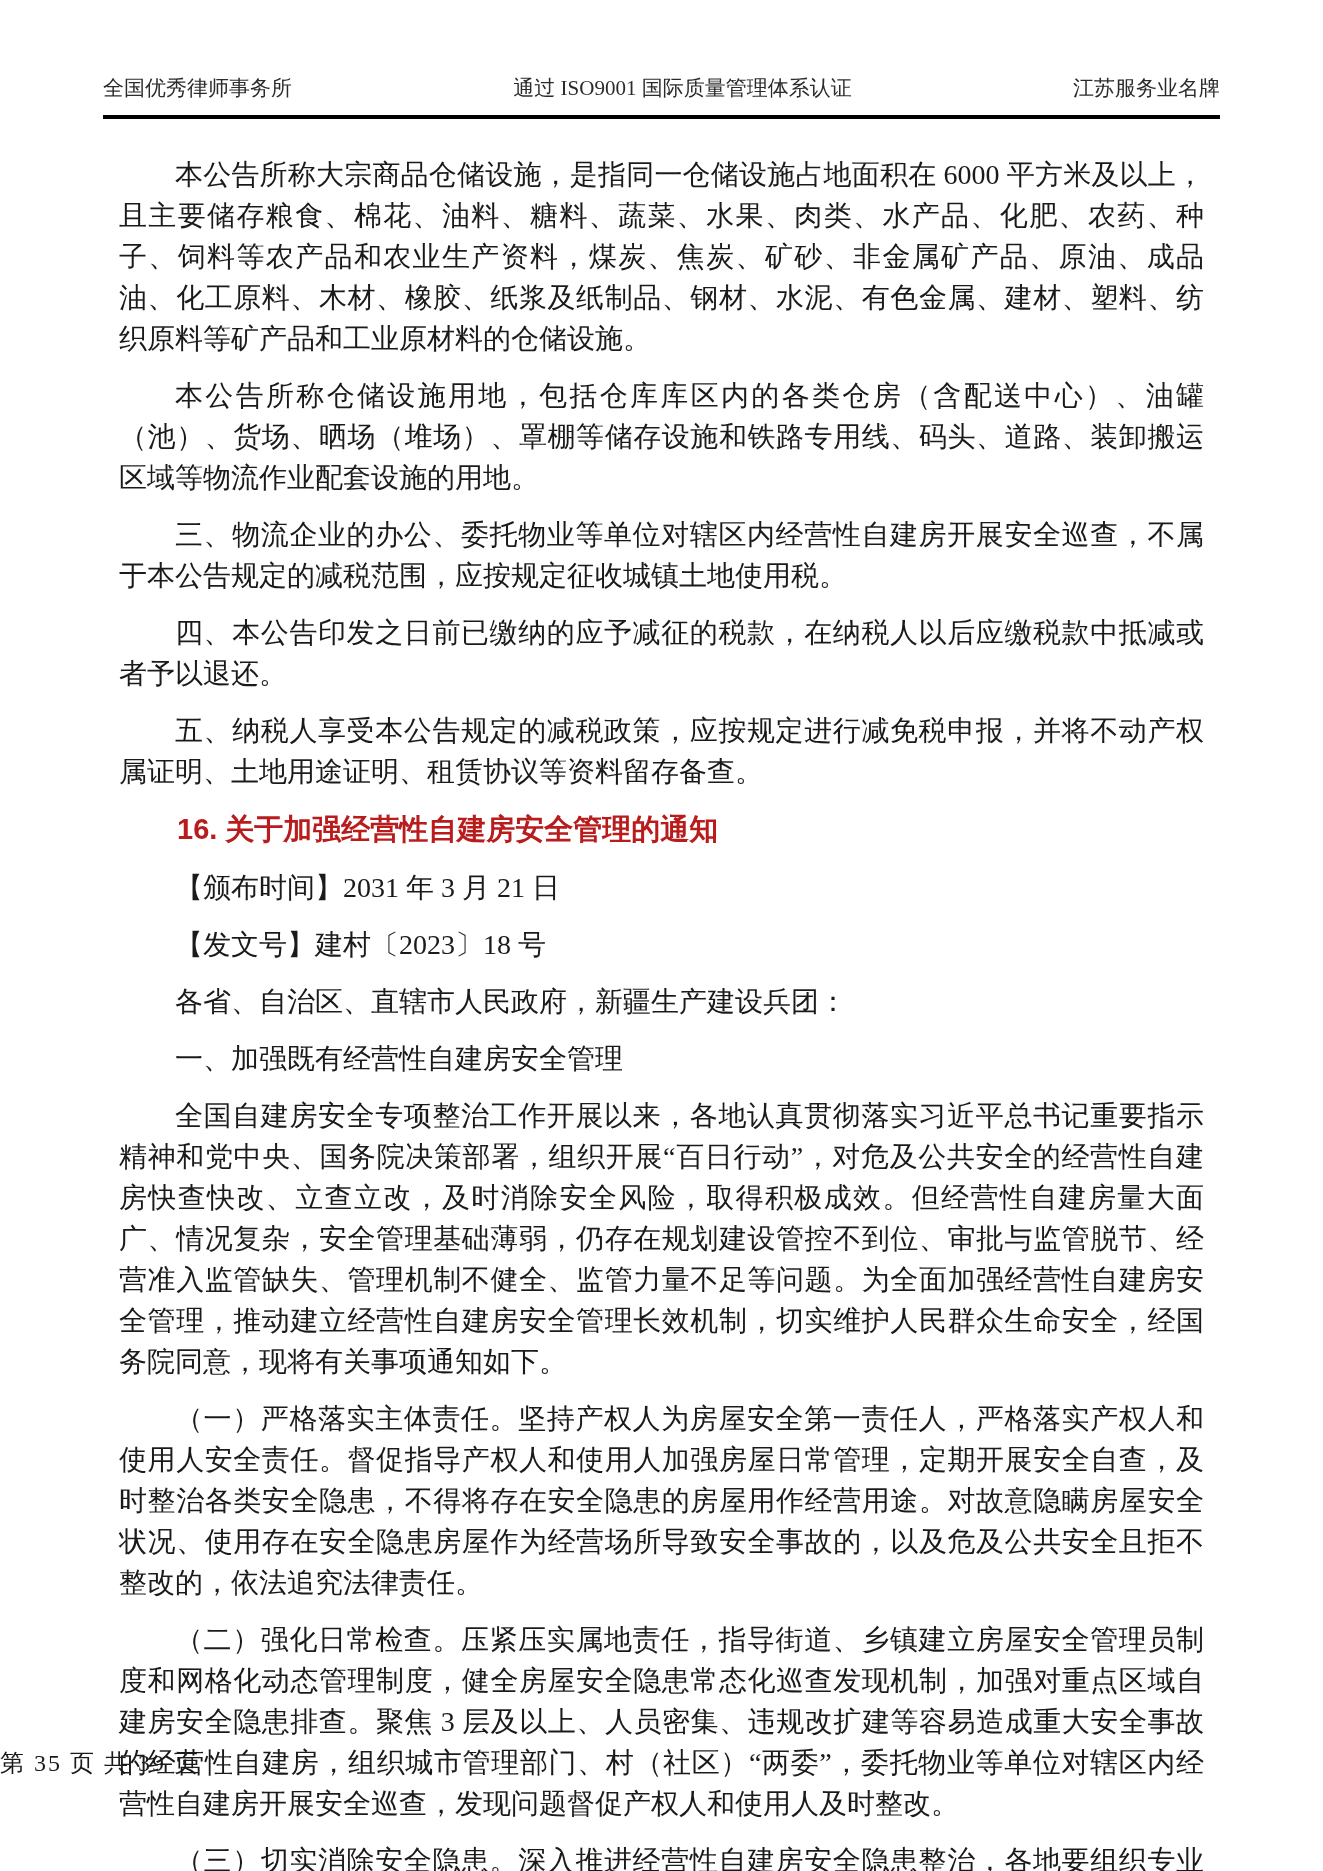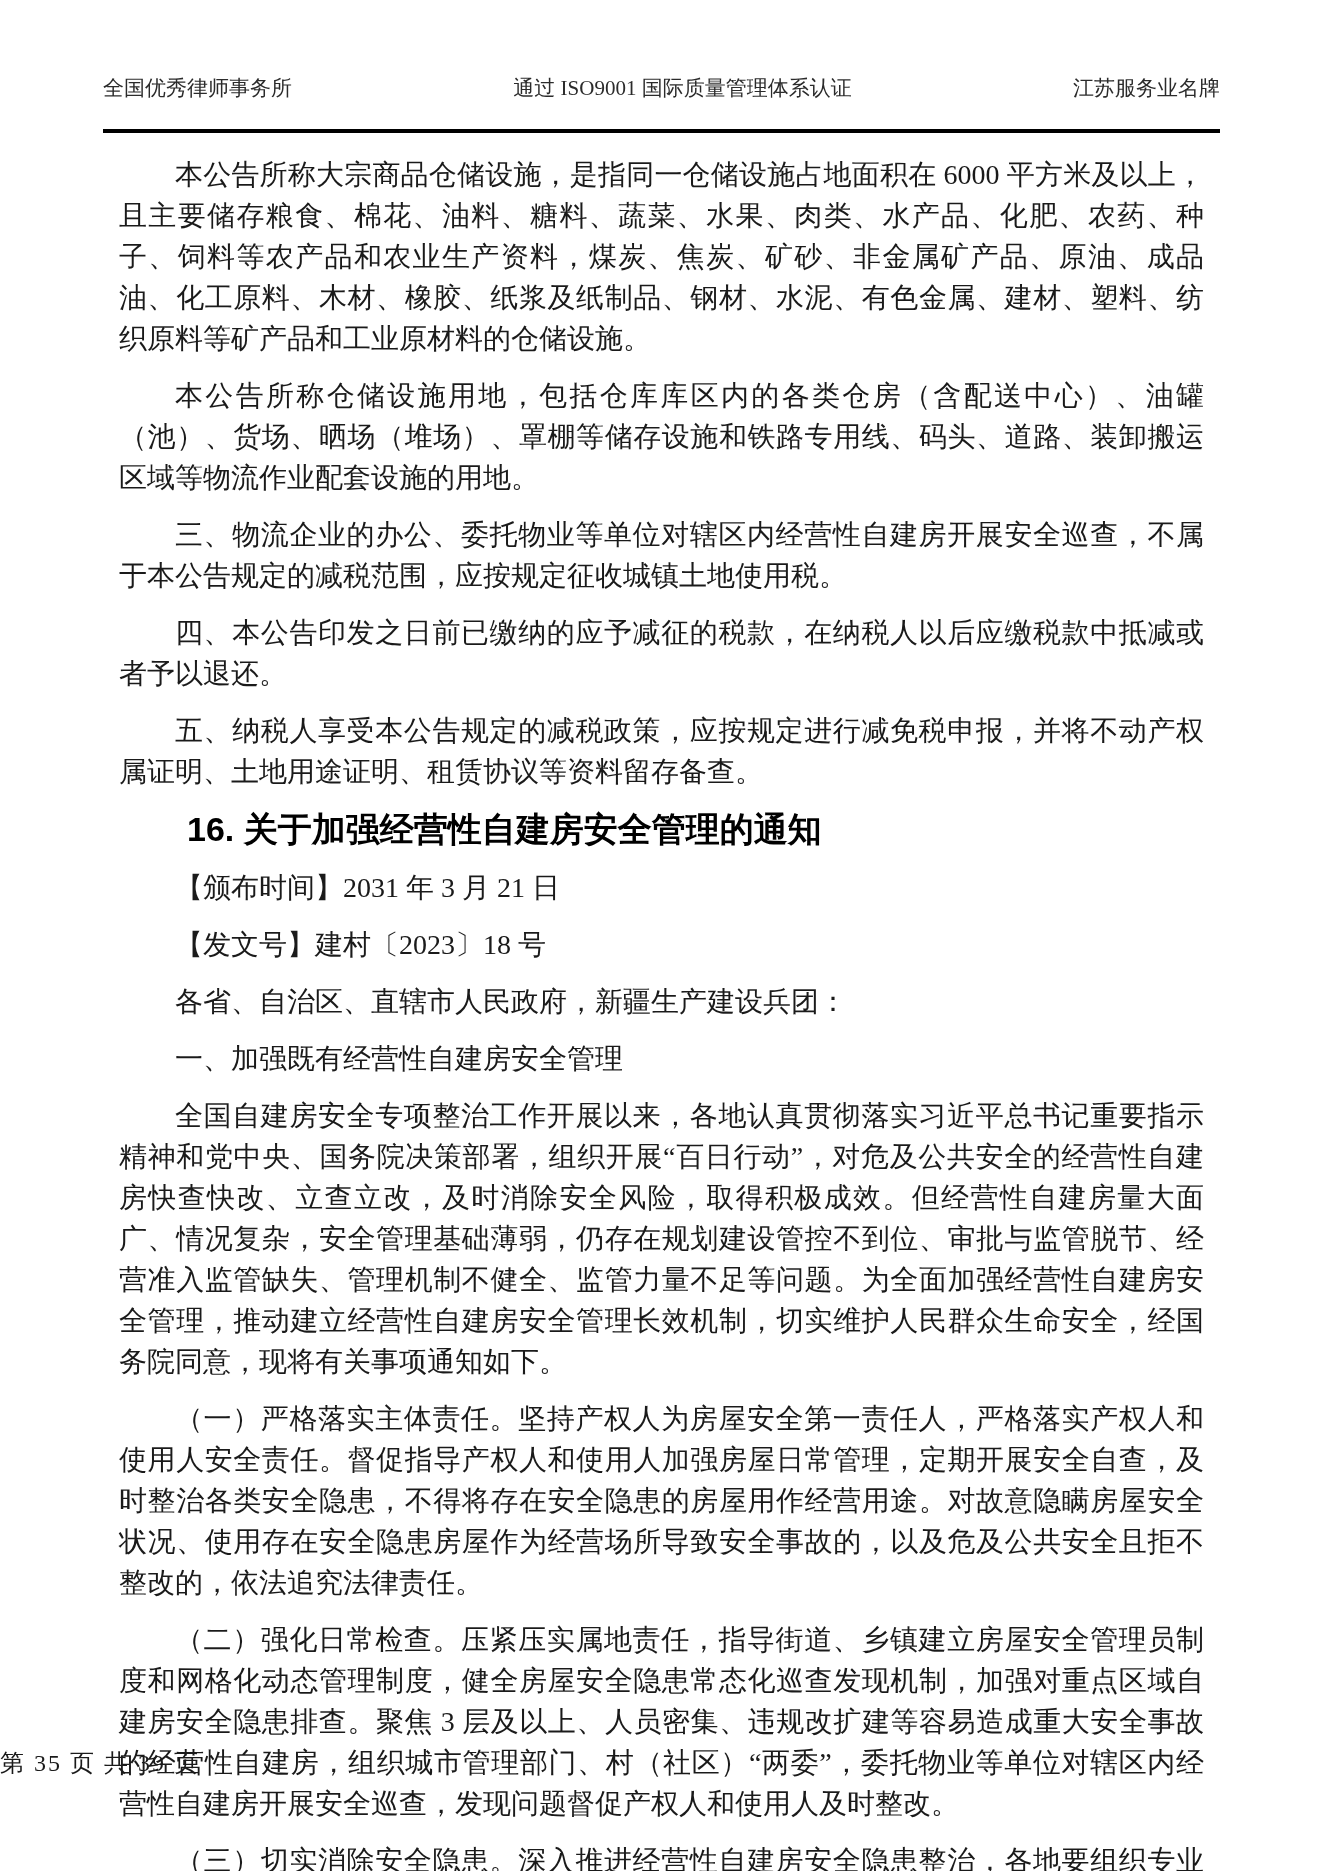--- a/index.html
+++ b/index.html
@@ -20,21 +20,21 @@
   .header {
     position: absolute;
     top: 74px;
     left: 103px;
     right: 103px;
     display: flex;
     justify-content: space-between;
     align-items: flex-end;
     font-size: 21px;
     color: #2b2b2b;
-    padding-bottom: 27px;
+    padding-bottom: 13px;
     border-bottom: 4px solid #000000;
   }
   .header span {
     white-space: nowrap;
   }
   .content {
     position: absolute;
     top: 138px;
     left: 103px;
     width: 1117px;
@@ -45,23 +45,23 @@
   }
   .content p {
     margin: 16px;
     text-indent: 2em;
   }
   .section-heading {
     margin: 39px 0 0 0;
     text-indent: 2em;
     font-family: "Liberation Sans", "DejaVu Sans", sans-serif;
     font-weight: bold;
-    font-size: 34px;
+    font-size: 29px;
     line-height: 43px;
-    color: #000000;
+    color: #b91c1c;
   }
   .footer {
     position: absolute;
     left: 0;
     right: 0;
     bottom: 92px;
     text-align: left;
     font-size: 24px;
     color: #1a1a1a;
     letter-spacing: 2px;

